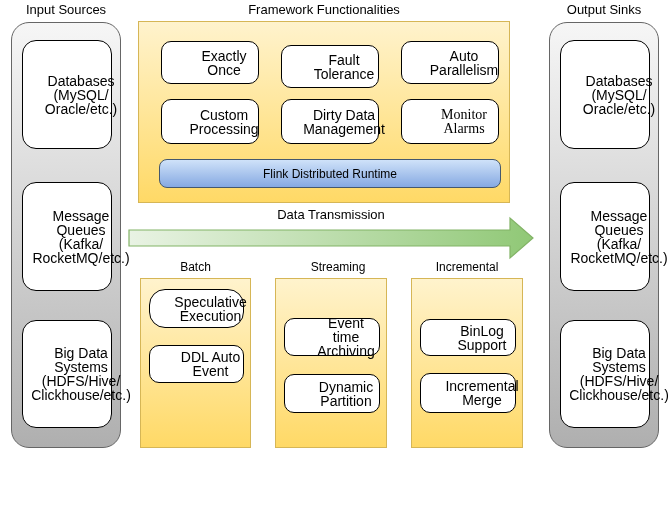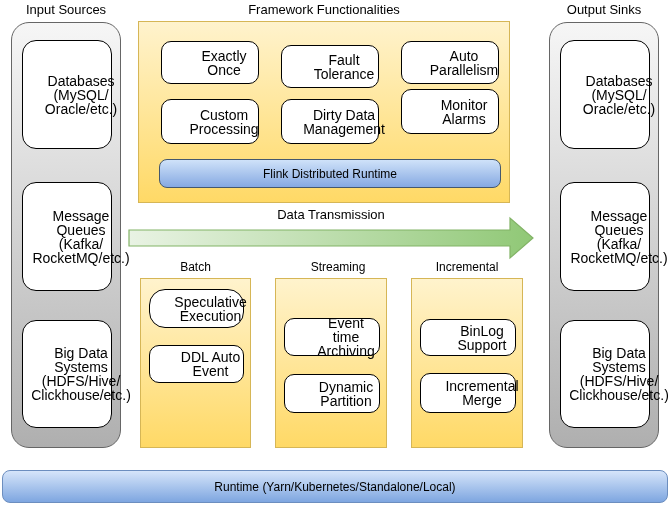--- a/index.html
+++ b/index.html
@@ -83,21 +83,21 @@
 
   <div class="hdr" style="left:138px;top:2px;width:372px;">Framework Functionalities</div>
   <div class="yellow-box" style="left:138px;top:21px;width:372px;height:182px;">
     <div class="node feature" style="left:22px;top:19px;width:98px;height:43px;">Exactly Once</div>
     <div class="node feature" style="left:142px;top:23px;width:98px;height:43px;">Fault Tolerance</div>
     <div class="node feature" style="left:262px;top:19px;width:98px;height:43px;">Auto Parallelism</div>
     <div class="node feature" style="left:22px;top:77px;width:98px;height:45px;">Custom
 Processing</div>
     <div class="node feature" style="left:142px;top:77px;width:98px;height:45px;">Dirty Data
 Management</div>
-    <div class="node feature" style="left:262px;top:67px;width:98px;height:45px;">Monitor Alarms</div>
+    <div class="node feature" style="left:262px;top:77px;width:98px;height:45px;font-family:Liberation Serif, serif;">Monitor Alarms</div>
     <div class="blue-bar flink">Flink Distributed Runtime</div>
   </div>
 
   <div class="arrow-label">Data Transmission</div>
   <svg class="arrow-svg" width="412" height="48" viewBox="0 0 412 48">
     <defs>
       <linearGradient id="ag" x1="0" y1="0" x2="1" y2="0">
         <stop offset="0" stop-color="#E9F3E4"></stop>
         <stop offset="1" stop-color="#90C876"></stop>
       </linearGradient>
@@ -119,15 +119,14 @@
     <div class="node feature" style="left:8px;top:95px;width:96px;height:39px;">Dynamic Partition</div>
   </div>
 
   <div class="hdr" style="left:411px;top:260px;width:112px;font-size:12px;">Incremental</div>
   <div class="yellow-box" style="left:411px;top:278px;width:112px;height:170px;">
     <div class="node feature" style="left:8px;top:40px;width:96px;height:37px;">BinLog Support</div>
     <div class="node feature" style="left:8px;top:94px;width:96px;height:40px;">Incremental
 Merge</div>
   </div>
 
-  <div class="blue-bar runtime">Runtime (Yarn/Kubernetes/Standalone/Local)</div>
 
 </div>
 
 </body></html>

